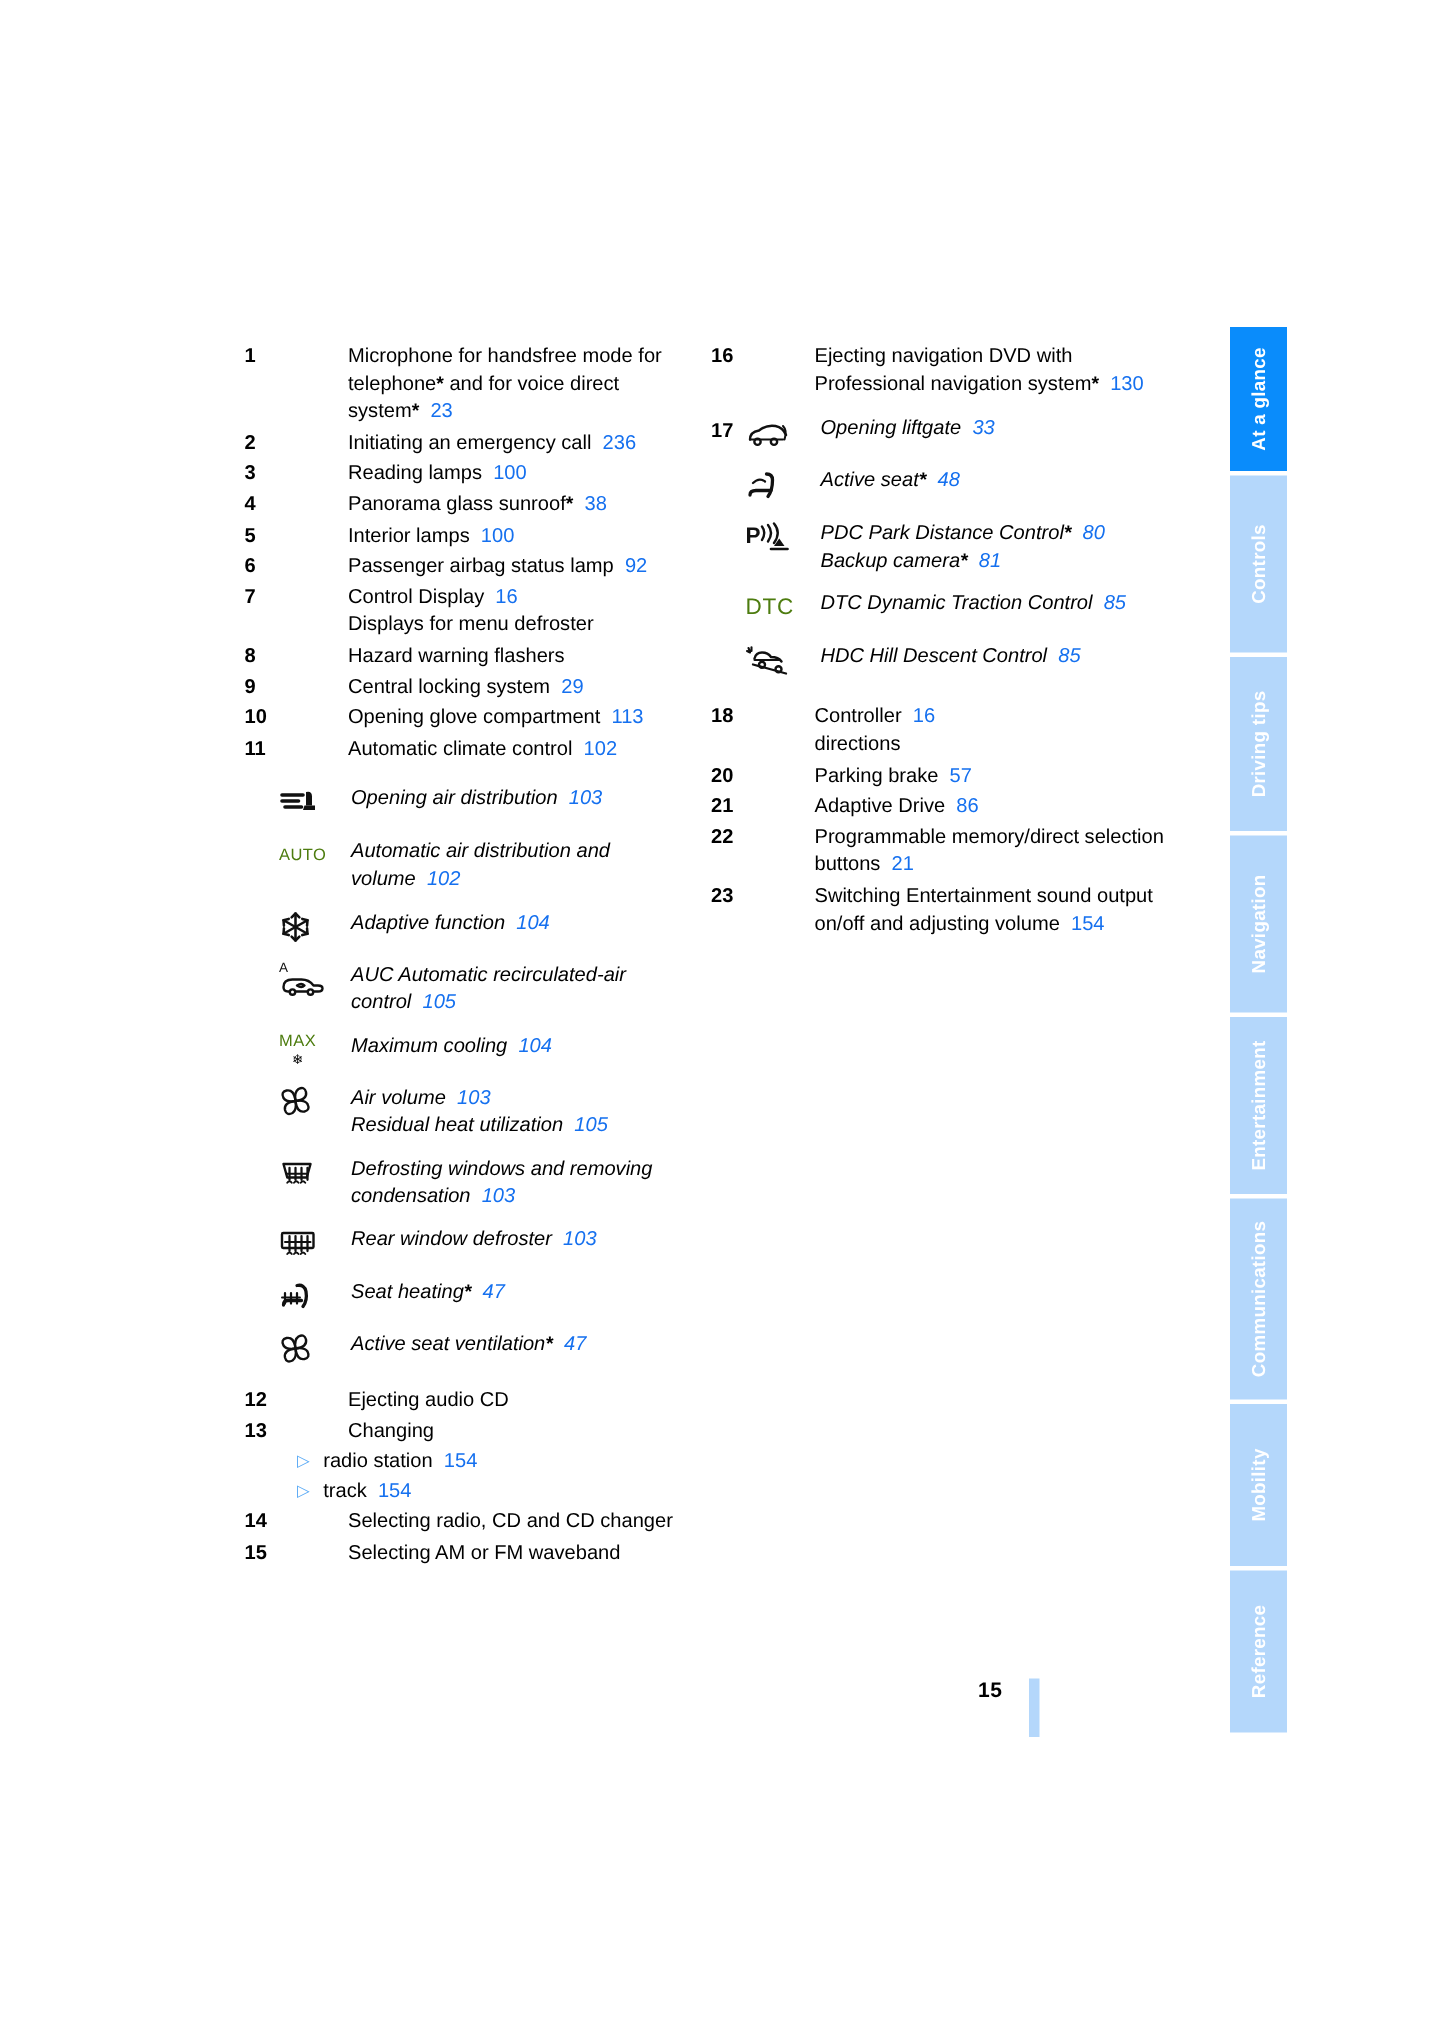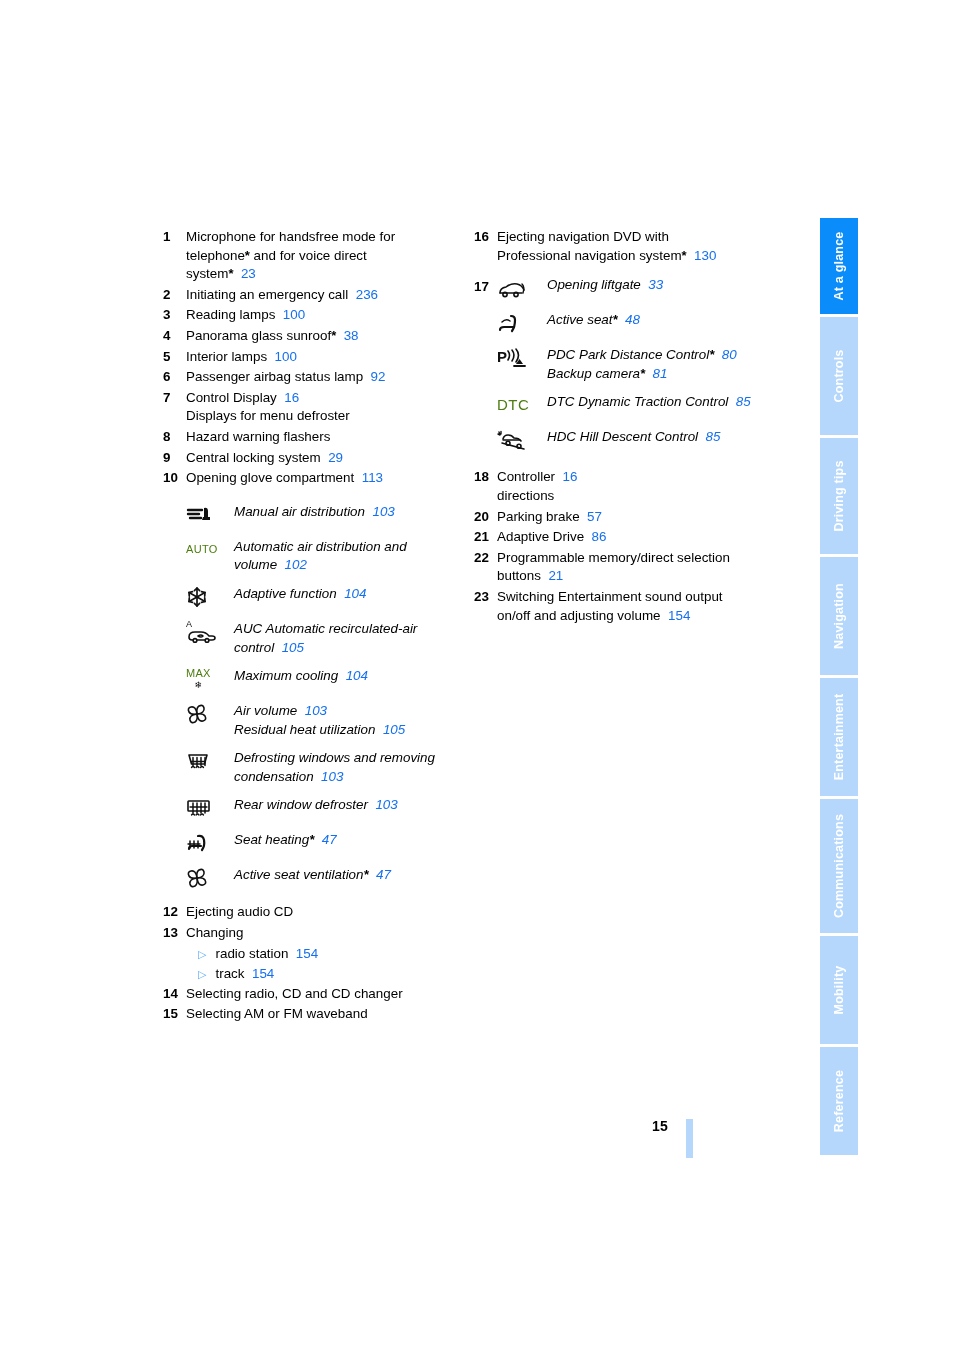--- a/index.html
+++ b/index.html
@@ -73,21 +73,21 @@
     margin-bottom: 2px;
     font-size: 13.4px;
     line-height: 18.6px;
   }
   .num {
     font-weight: bold;
     min-width: 23px;
     flex: 0 0 23px;
     text-align: left;
   }
-  .txt { flex: 1 1 auto; }
+  .txt { flex: 1 1 auto; margin-left: 46px; }
   .pg {
     color: #1570ef;
   }
   .star {
     font-weight: bold;
     font-size: 13px;
   }
   .sub {
     display: block;
   }
@@ -279,33 +279,39 @@
         <span class="txt">
           <span class="sub"><span>Central locking system</span><span class="pg">&nbsp;&nbsp;29</span></span>
         </span>
       </div>
       <div class="item">
         <span class="num">10</span>
         <span class="txt">
           <span class="sub"><span>Opening glove compartment</span><span class="pg">&nbsp;&nbsp;113</span></span>
         </span>
       </div>
+      <div class="item">
+        <span class="num">11</span>
+        <span class="txt">
+          <span class="sub"><span>Automatic climate control</span><span class="pg">&nbsp;&nbsp;102</span></span>
+        </span>
+      </div>
       <div class="icon-list">
         <div class="icon-row">
           <span class="icon-cell ">
             <svg width="28" height="20" viewBox="0 0 28 20" fill="none" stroke="#111" stroke-width="1.6" stroke-linecap="round" stroke-linejoin="round">
               <path d="M2 5 H16" stroke-width="2.4"></path>
               <path d="M2 9 H13" stroke-width="2.4"></path>
                 <path d="M4 13 H15" stroke-width="2.4"></path>
                 <path d="M18 3 q4 -1 4 3 v6 h-4 z" fill="#111" stroke="none"></path>
                 <path d="M17 12 h7 v3 h-8 z" fill="#111" stroke="none"></path>
             </svg>
           </span>
           <span class="icon-lbl">
-            <span class="sub"><span>Manual air distribution</span><span class="pg">&nbsp;&nbsp;103</span></span>
+            <span class="sub"><span>Opening air distribution</span><span class="pg">&nbsp;&nbsp;103</span></span>
           </span>
         </div>
         <div class="icon-row">
           <span class="icon-cell ">
             <span class="icon-txt">AUTO</span>
           </span>
           <span class="icon-lbl">
             <span class="sub"><span>Automatic air distribution and</span></span>
             <span class="sub"><span>volume</span><span class="pg">&nbsp;&nbsp;102</span></span>
           </span>

